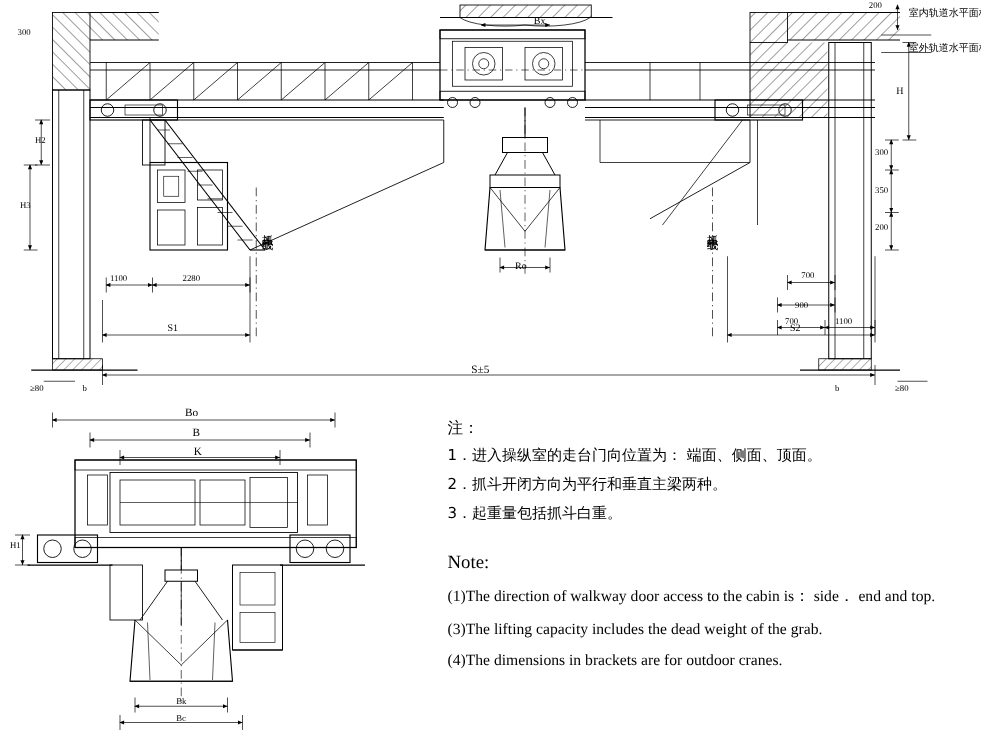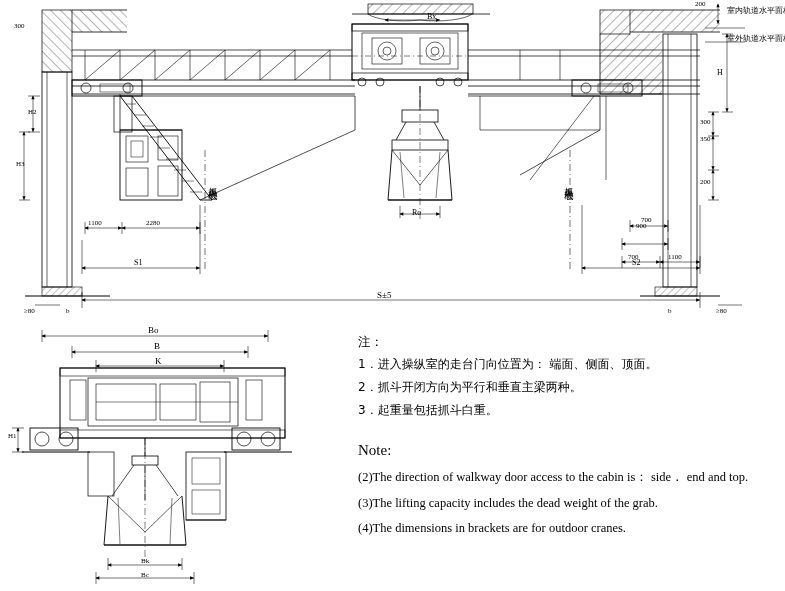--- a/index.html
+++ b/index.html
@@ -338,31 +338,31 @@
 
   <div class="lbl" style="left:408px;top:12px;padding-left:19px;">Bx</div>
   <div class="lbl s7" style="left:695px;top:0px;">200</div>
   <div class="lbl s7" style="left:14px;top:22px;">300</div>
   <div class="lbl cn s7" style="left:727px;top:5px;">室内轨道水平面标高</div>
   <div class="lbl cn s7" style="left:727px;top:33px;">室外轨道水平面标高</div>
   <div class="lbl" style="left:717px;top:68px;">H</div>
   <div class="lbl s7" style="left:28px;top:108px;">H2</div>
   <div class="lbl s7" style="left:16px;top:160px;">H3</div>
   <div class="lbl s7" style="left:700px;top:118px;">300</div>
-  <div class="lbl s7" style="left:700px;top:135px;font-family:Liberation Serif, serif;">350</div>
+  <div class="lbl s7" style="left:700px;top:148px;font-family:Liberation Serif, serif;">350</div>
   <div class="lbl s7" style="left:700px;top:178px;">200</div>
 
   <div class="lbl vert" style="left:206px;top:180px;">抓斗中心线</div>
   <div class="lbl vert" style="left:562px;top:180px;">抓斗中心线</div>
 
   <div class="lbl" style="left:412px;top:208px;">Ro</div>
   <div class="lbl s7" style="left:88px;top:219px;">1100</div>
   <div class="lbl s7" style="left:146px;top:219px;">2280</div>
   <div class="lbl s7" style="left:641px;top:216px;">700</div>
-  <div class="lbl s7" style="left:636px;top:222px;">900</div>
+  <div class="lbl s7" style="left:636px;top:240px;">900</div>
   <div class="lbl s7" style="left:628px;top:253px;">700</div>
   <div class="lbl s7" style="left:668px;top:253px;">1100</div>
   <div class="lbl" style="left:134px;top:258px;">S1</div>
   <div class="lbl" style="left:632px;top:258px;">S2</div>
   <div class="lbl s9" style="left:377px;top:290px;">S±5</div>
   <div class="lbl s7" style="left:24px;top:307px;">≥80</div>
   <div class="lbl s7" style="left:66px;top:307px;">b</div>
   <div class="lbl s7" style="left:668px;top:307px;">b</div>
   <div class="lbl s7" style="left:716px;top:307px;">≥80</div>
 
@@ -372,18 +372,18 @@
   <div class="lbl s7" style="left:8px;top:432px;">H1</div>
   <div class="lbl s7" style="left:141px;top:557px;">Bk</div>
   <div class="lbl s7" style="left:141px;top:571px;">Bc</div>
 
   <div class="notes">
     <div class="cn-title">注：</div>
     <div class="cn cn-item">1．进入操纵室的走台门向位置为：  端面、侧面、顶面。</div>
     <div class="cn cn-item">2．抓斗开闭方向为平行和垂直主梁两种。</div>
     <div class="cn cn-item">3．起重量包括抓斗白重。</div>
     <div class="en-title">Note:</div>
-    <div class="en-item">(2)The direction of walkway door access to the cabin is： side． end and top.</div>
+    <div class="en-item">(1)The direction of walkway door access to the cabin is： side． end and top.</div>
     <div class="en-item">(3)The lifting capacity includes the dead weight of the grab.</div>
     <div class="en-item">(4)The dimensions in brackets are for outdoor cranes.</div>
   </div>
 
 </div>
 
 </body></html>

